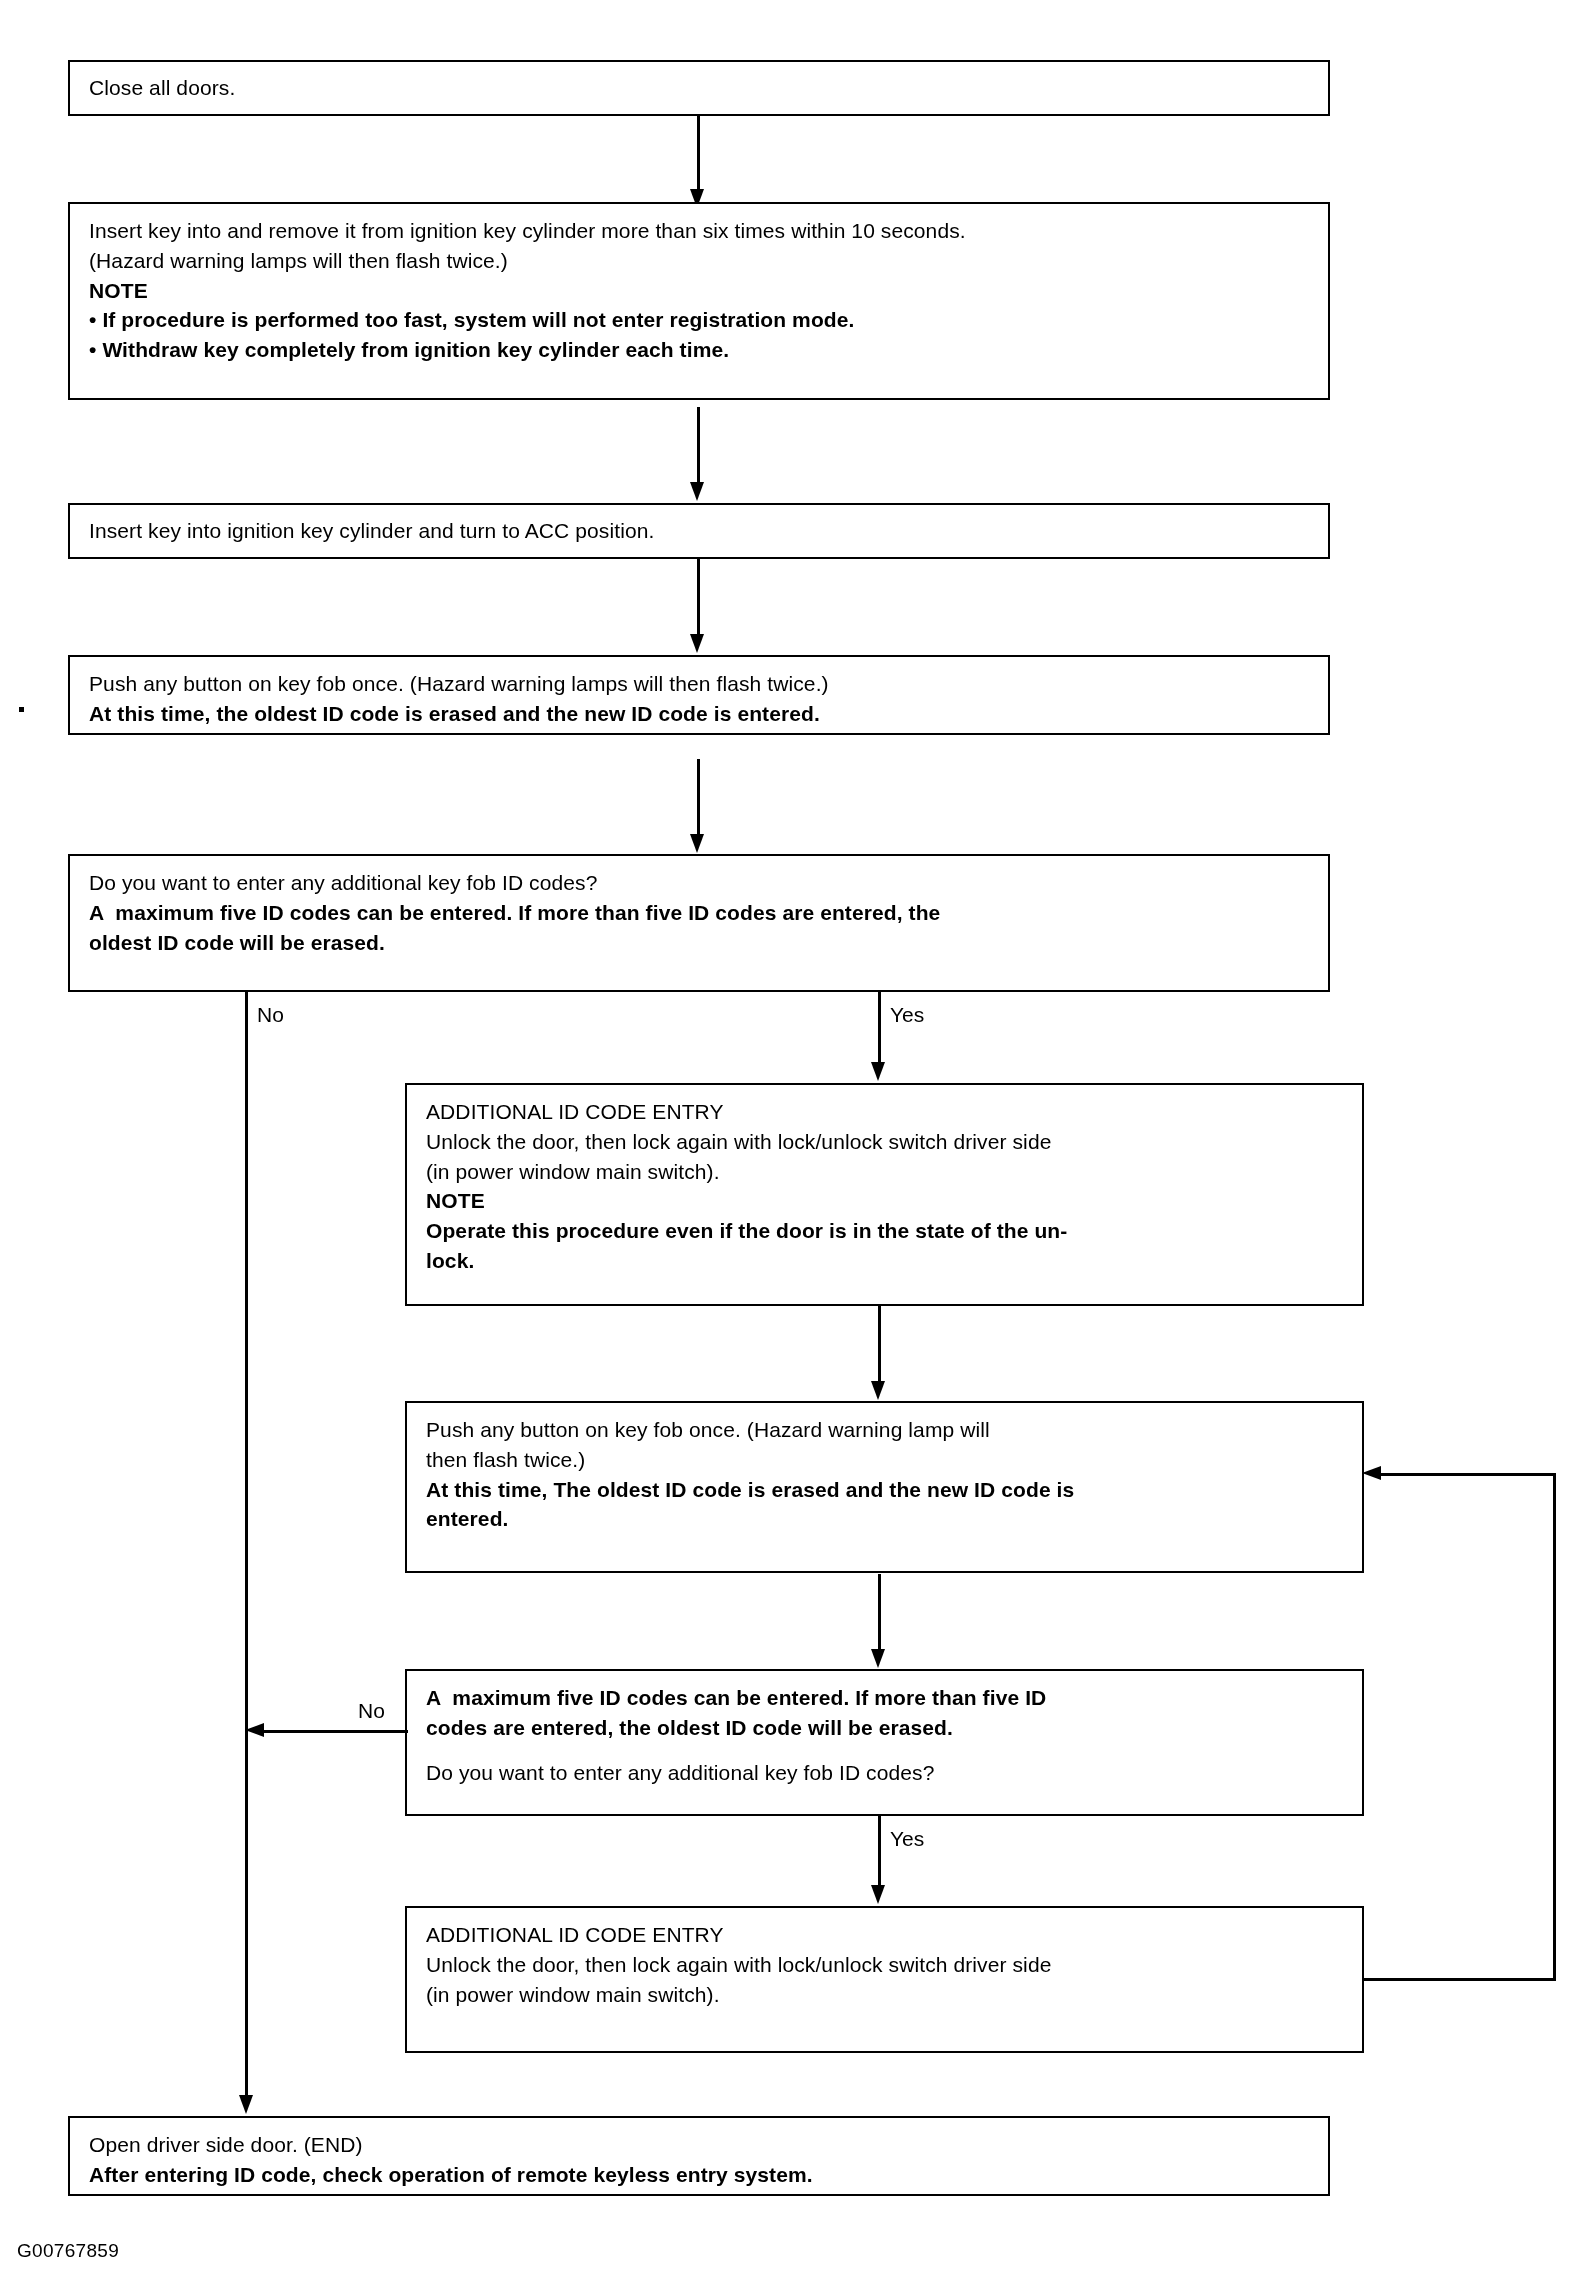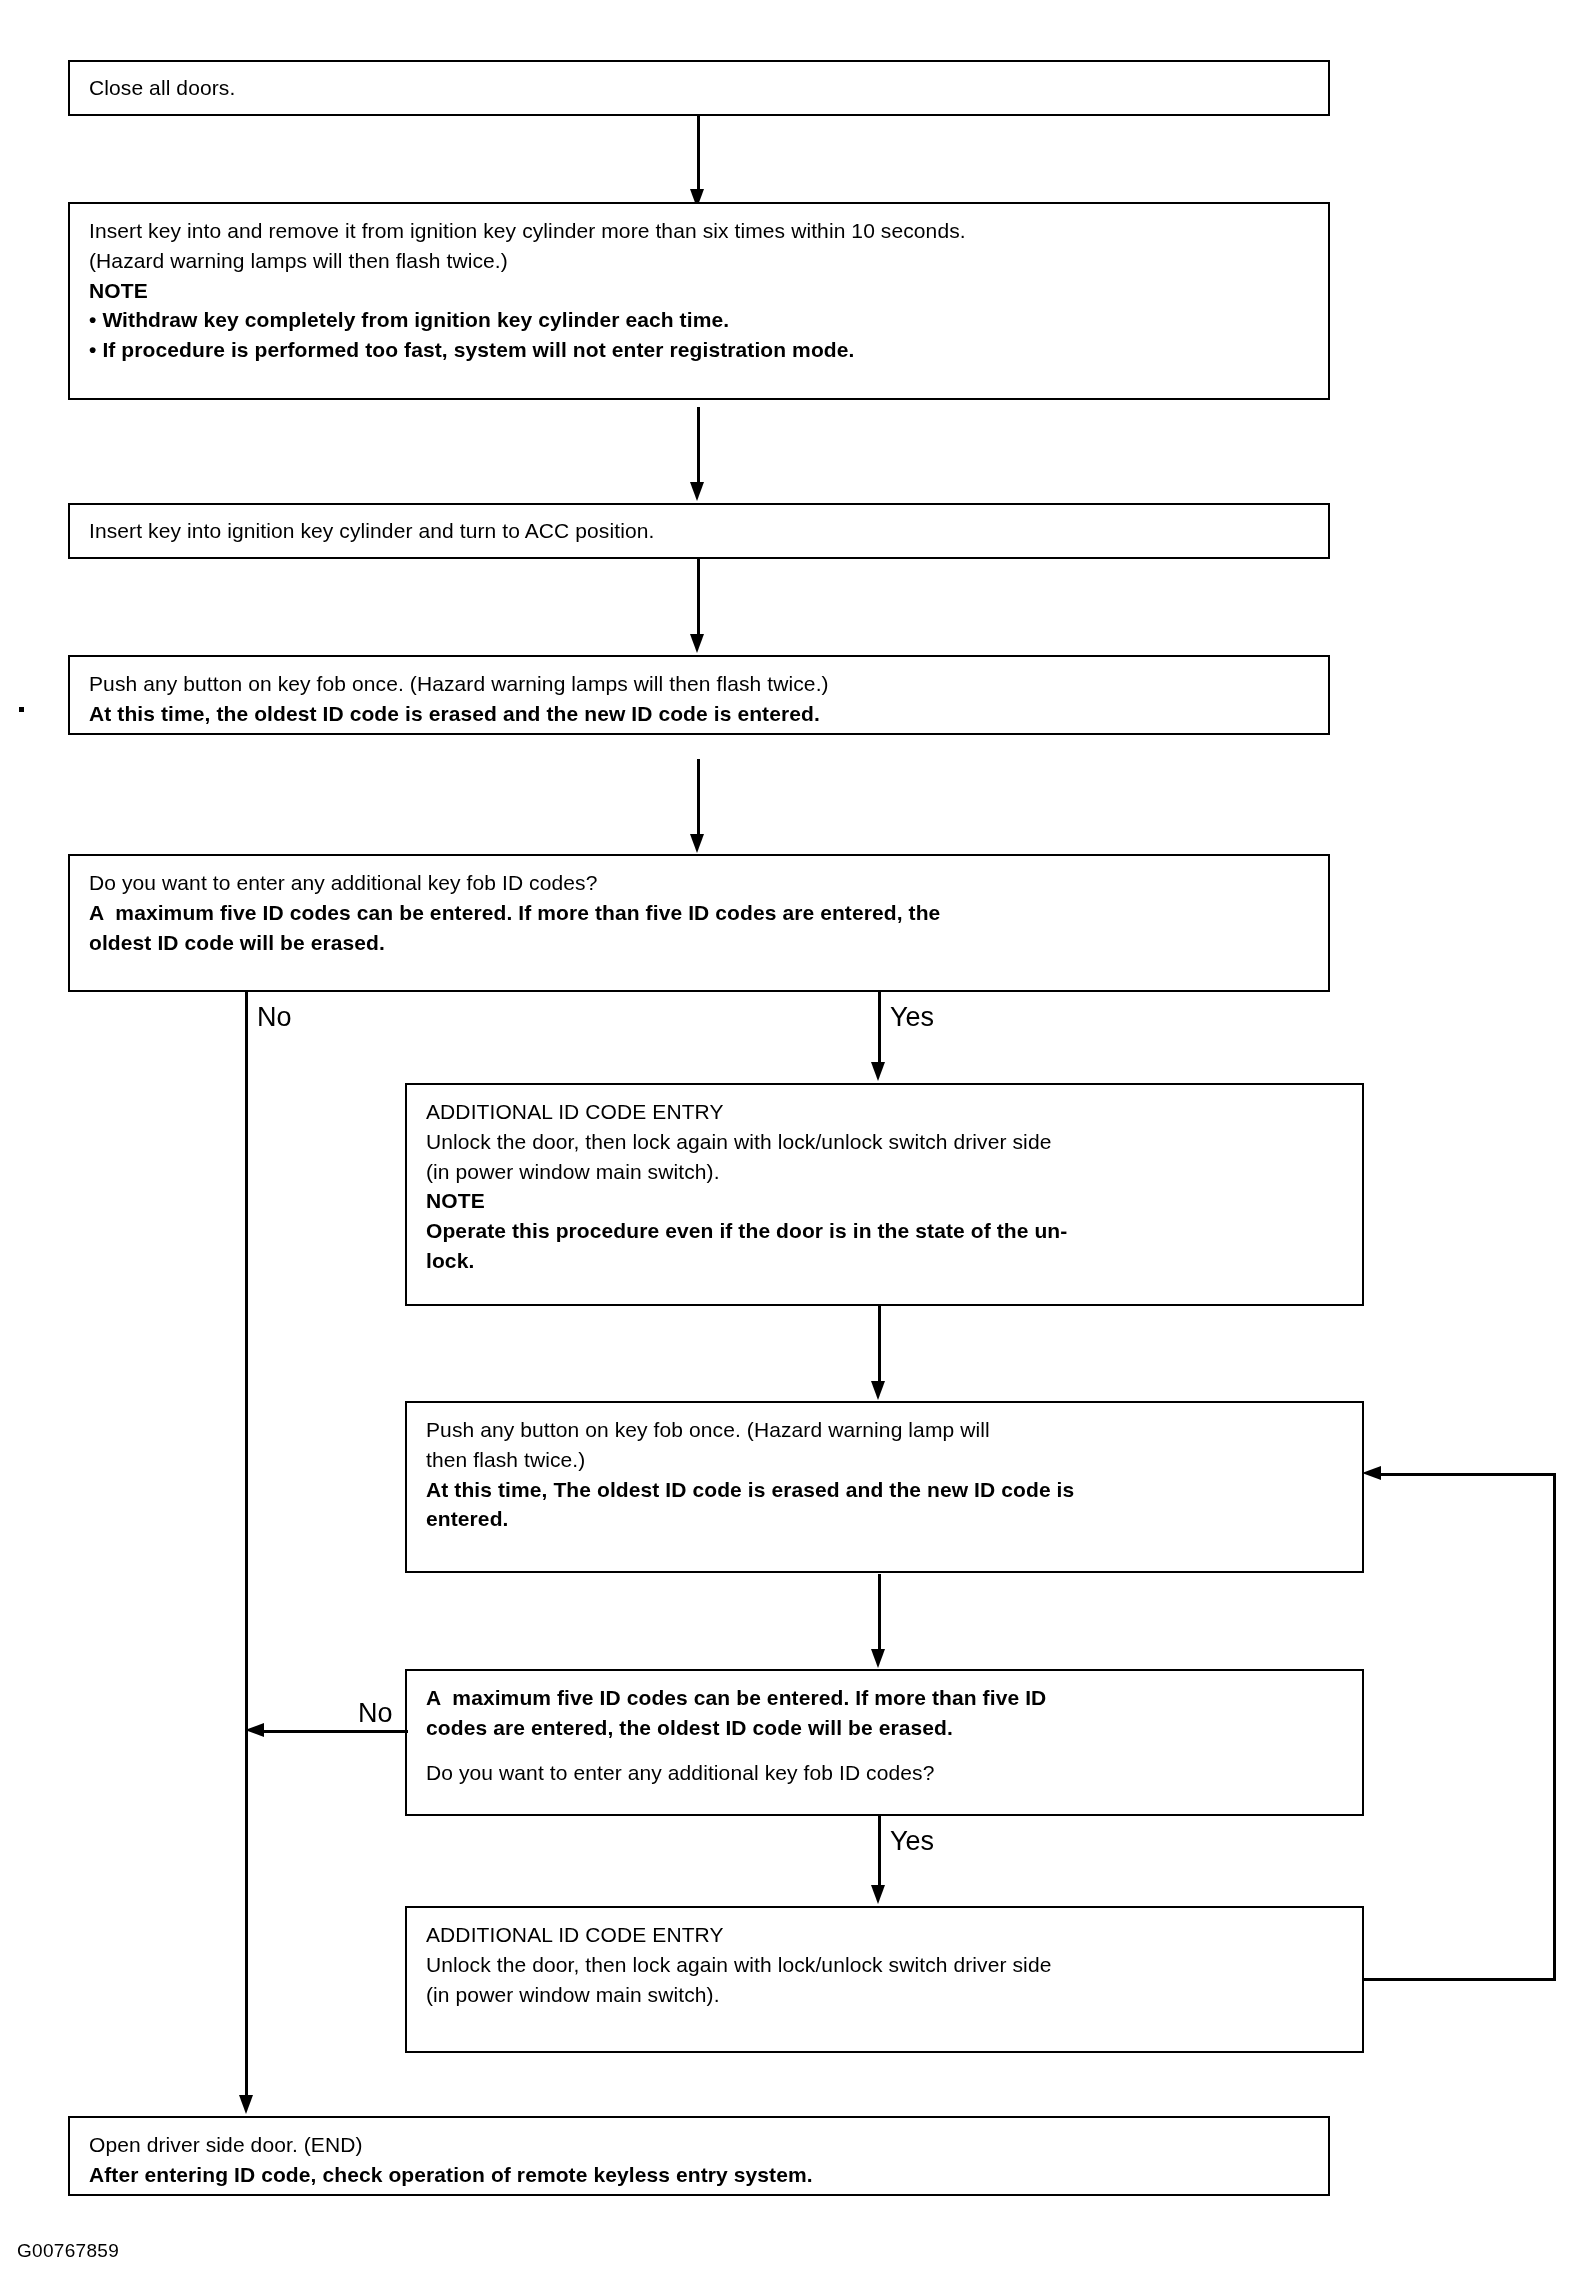--- a/index.html
+++ b/index.html
@@ -61,21 +61,21 @@
     width: 0;
     height: 0;
     border-top: 7.7px solid transparent;
     border-bottom: 7.7px solid transparent;
     border-right: 19px solid #000000;
   }
 
   
   .branch-label {
     position: absolute;
-    font-size: 27px;
+    font-size: 21px;
     line-height: 1;
     color: #000000;
     white-space: nowrap;
   }
 
   
   .figure-id {
     position: absolute;
     font-size: 19px;
     letter-spacing: 0.3px;
@@ -97,22 +97,22 @@
     <p>Close all doors.</p>
   </div>
 
   <div class="vline" style="left:697px; top:116px; height:73px;"></div>
   <div class="arrow-down" style="left:690px; top:189px;"></div>
 
   <div class="box" style="left:68px; top:202px; width:1262px; height:198px;">
     <p>Insert key into and remove it from ignition key cylinder more than six times within 10 seconds.</p>
     <p>(Hazard warning lamps will then flash twice.)</p>
     <p class="b">NOTE</p>
+    <p class="b">• If procedure is performed too fast, system will not enter registration mode.</p>
     <p class="b">• Withdraw key completely from ignition key cylinder each time.</p>
-    <p class="b">• If procedure is performed too fast, system will not enter registration mode.</p>
   </div>
 
   <div class="vline" style="left:697px; top:407px; height:75px;"></div>
   <div class="arrow-down" style="left:690px; top:482px;"></div>
 
   <div class="box" style="left:68px; top:503px; width:1262px; height:56px; display:flex; align-items:center;">
     <p>Insert key into ignition key cylinder and turn to ACC position.</p>
   </div>
 
   <div class="vline" style="left:697px; top:559px; height:75px;"></div>

